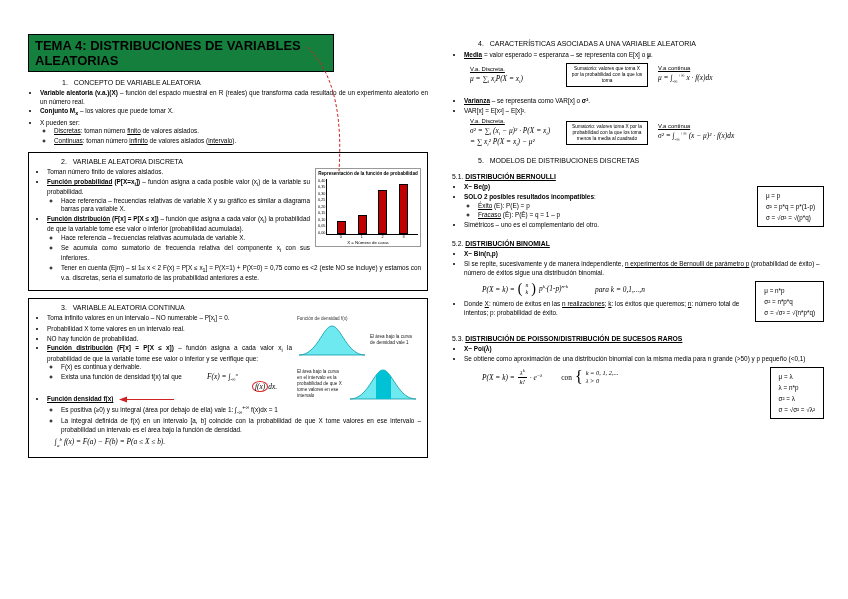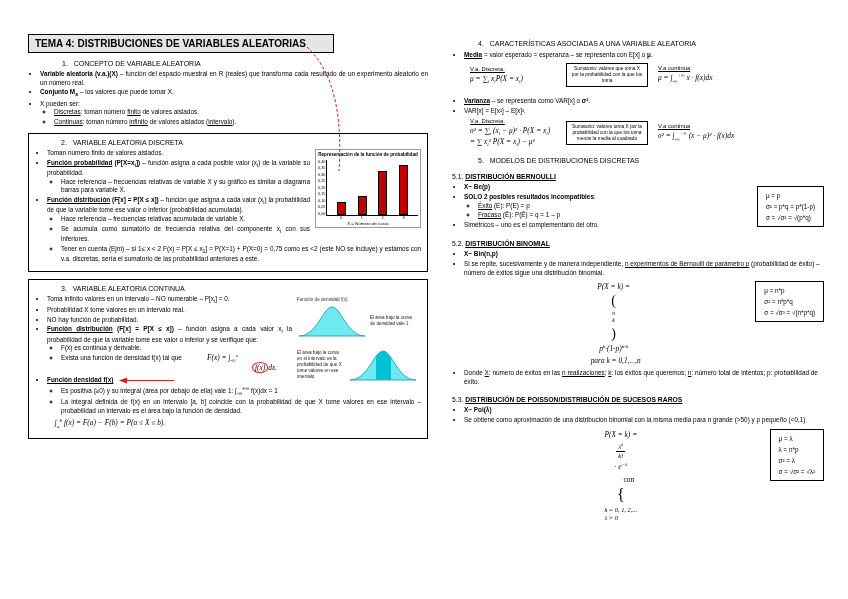--- a/index.html
+++ b/index.html
@@ -3,21 +3,21 @@
 <meta charset="utf-8">
 <style>
   *{margin:0;padding:0;box-sizing:border-box;}
   html,body{background:#ffffff;}
   body{width:848px;height:599px;font-family:"Liberation Sans",sans-serif;color:#000;}
   .page{position:relative;width:848px;height:599px;background:#fff;overflow:hidden;}
 
   .col-left{position:absolute;left:28px;top:34px;width:400px;}
   .col-right{position:absolute;left:452px;top:40px;width:374px;}
 
-  .title-box{border:1px solid #000;font-weight:bold;font-size:10px;padding:3px 6px;width:306px;background:#e5e5e5;}
+  .title-box{border:1px solid #000;font-weight:bold;font-size:13px;padding:3px 6px;width:306px;background:#15803d;}
   .sec-head{font-size:7px;margin:7px 0 3px 34px;}
   .sec-head.inbox{margin:0 0 3px 26px;}
   .sec-head.r{margin:0 0 4px 26px;}
   .sub-head{font-size:6.8px;margin:9px 0 3px 0;}
 
   ul.l0{list-style:disc;padding-left:12px;font-size:6.4px;line-height:1.34;text-align:justify;}
   ul.l0 ul{list-style:circle;padding-left:14px;text-align:justify;}
   ul.rlist{text-align:left;}
   li{margin-bottom:1px;}
 
@@ -52,28 +52,28 @@
 
   
   .va-row{display:flex;gap:10px;align-items:center;margin:3px 0 10px 18px;}
   .va-col{min-width:86px;}
   .va-label{font-size:5.9px;margin-bottom:2px;}
   .note{border:1px solid #000;width:82px;font-size:4.8px;line-height:1.3;padding:2px 3px;text-align:center;flex-shrink:0;background:#fff;}
 
   .pbox{float:right;border:1px solid #000;padding:3px 8px;font-size:6.3px;line-height:1.75;margin:3px 2px 4px 10px;background:#fff;}
   .subsec{margin-bottom:2px;}
 
-  .formula-line{display:flex;align-items:center;gap:3px;margin:5px 0 4px 30px;flex-direction:column;}
+  .formula-line{display:flex;align-items:center;gap:3px;margin:5px 0 4px 30px;}
   .bigp{font-size:14px;font-family:"Liberation Serif",serif;line-height:1;}
   .stack{display:inline-flex;flex-direction:column;align-items:center;line-height:1;font-size:5.8px;gap:1px;}
   .cond-stack{display:inline-flex;flex-direction:column;line-height:1.25;font-size:6.4px;}
   .frac{display:inline-flex;flex-direction:column;align-items:center;line-height:1.15;font-size:6.8px;}
   .frac span:first-child{border-bottom:0.5px solid #000;padding:0 2px;}
   .bigbrace{font-size:16px;font-family:"Liberation Serif",serif;line-height:1;}
-  .f-cond{margin-left:4px;}
+  .f-cond{margin-left:24px;}
   .f-con{margin-left:16px;font-style:normal;text-align:right;}
 
   u{text-underline-offset:1px;}
 </style>
 </head>
 <body>
 
 <div class="page">
 
   <svg width="60" height="130" style="position:absolute;left:295px;top:45px;z-index:3;">

